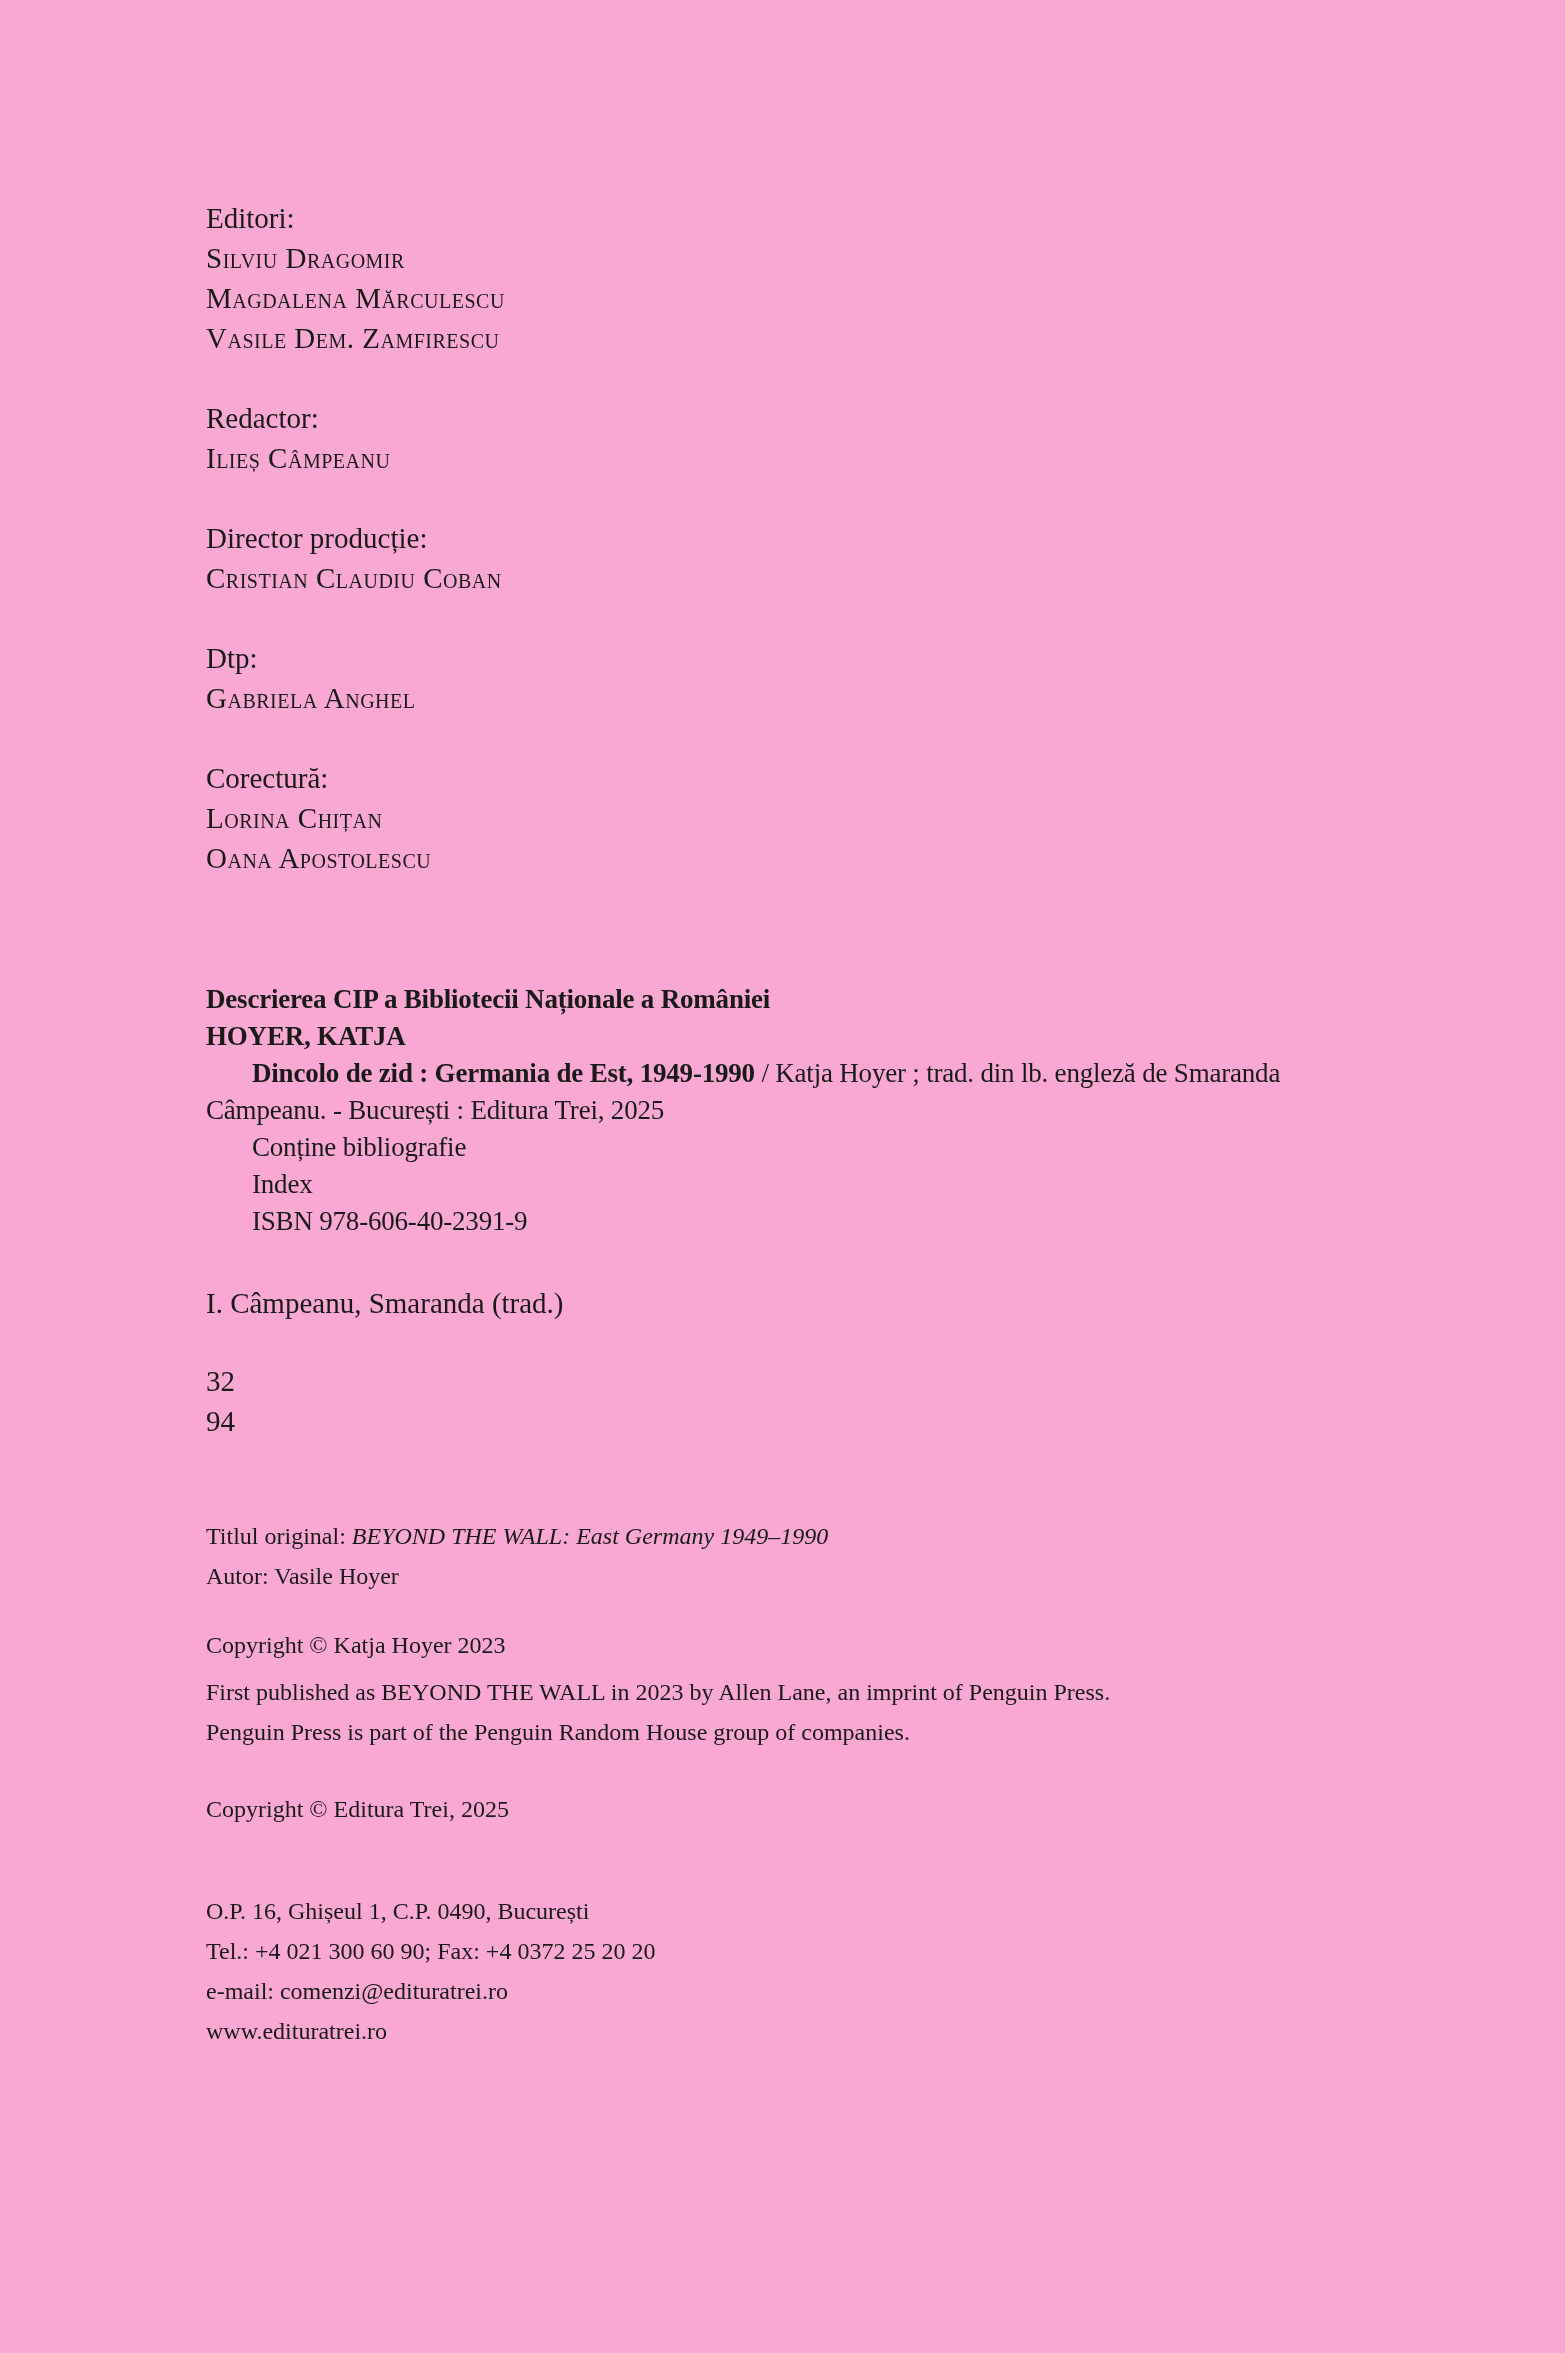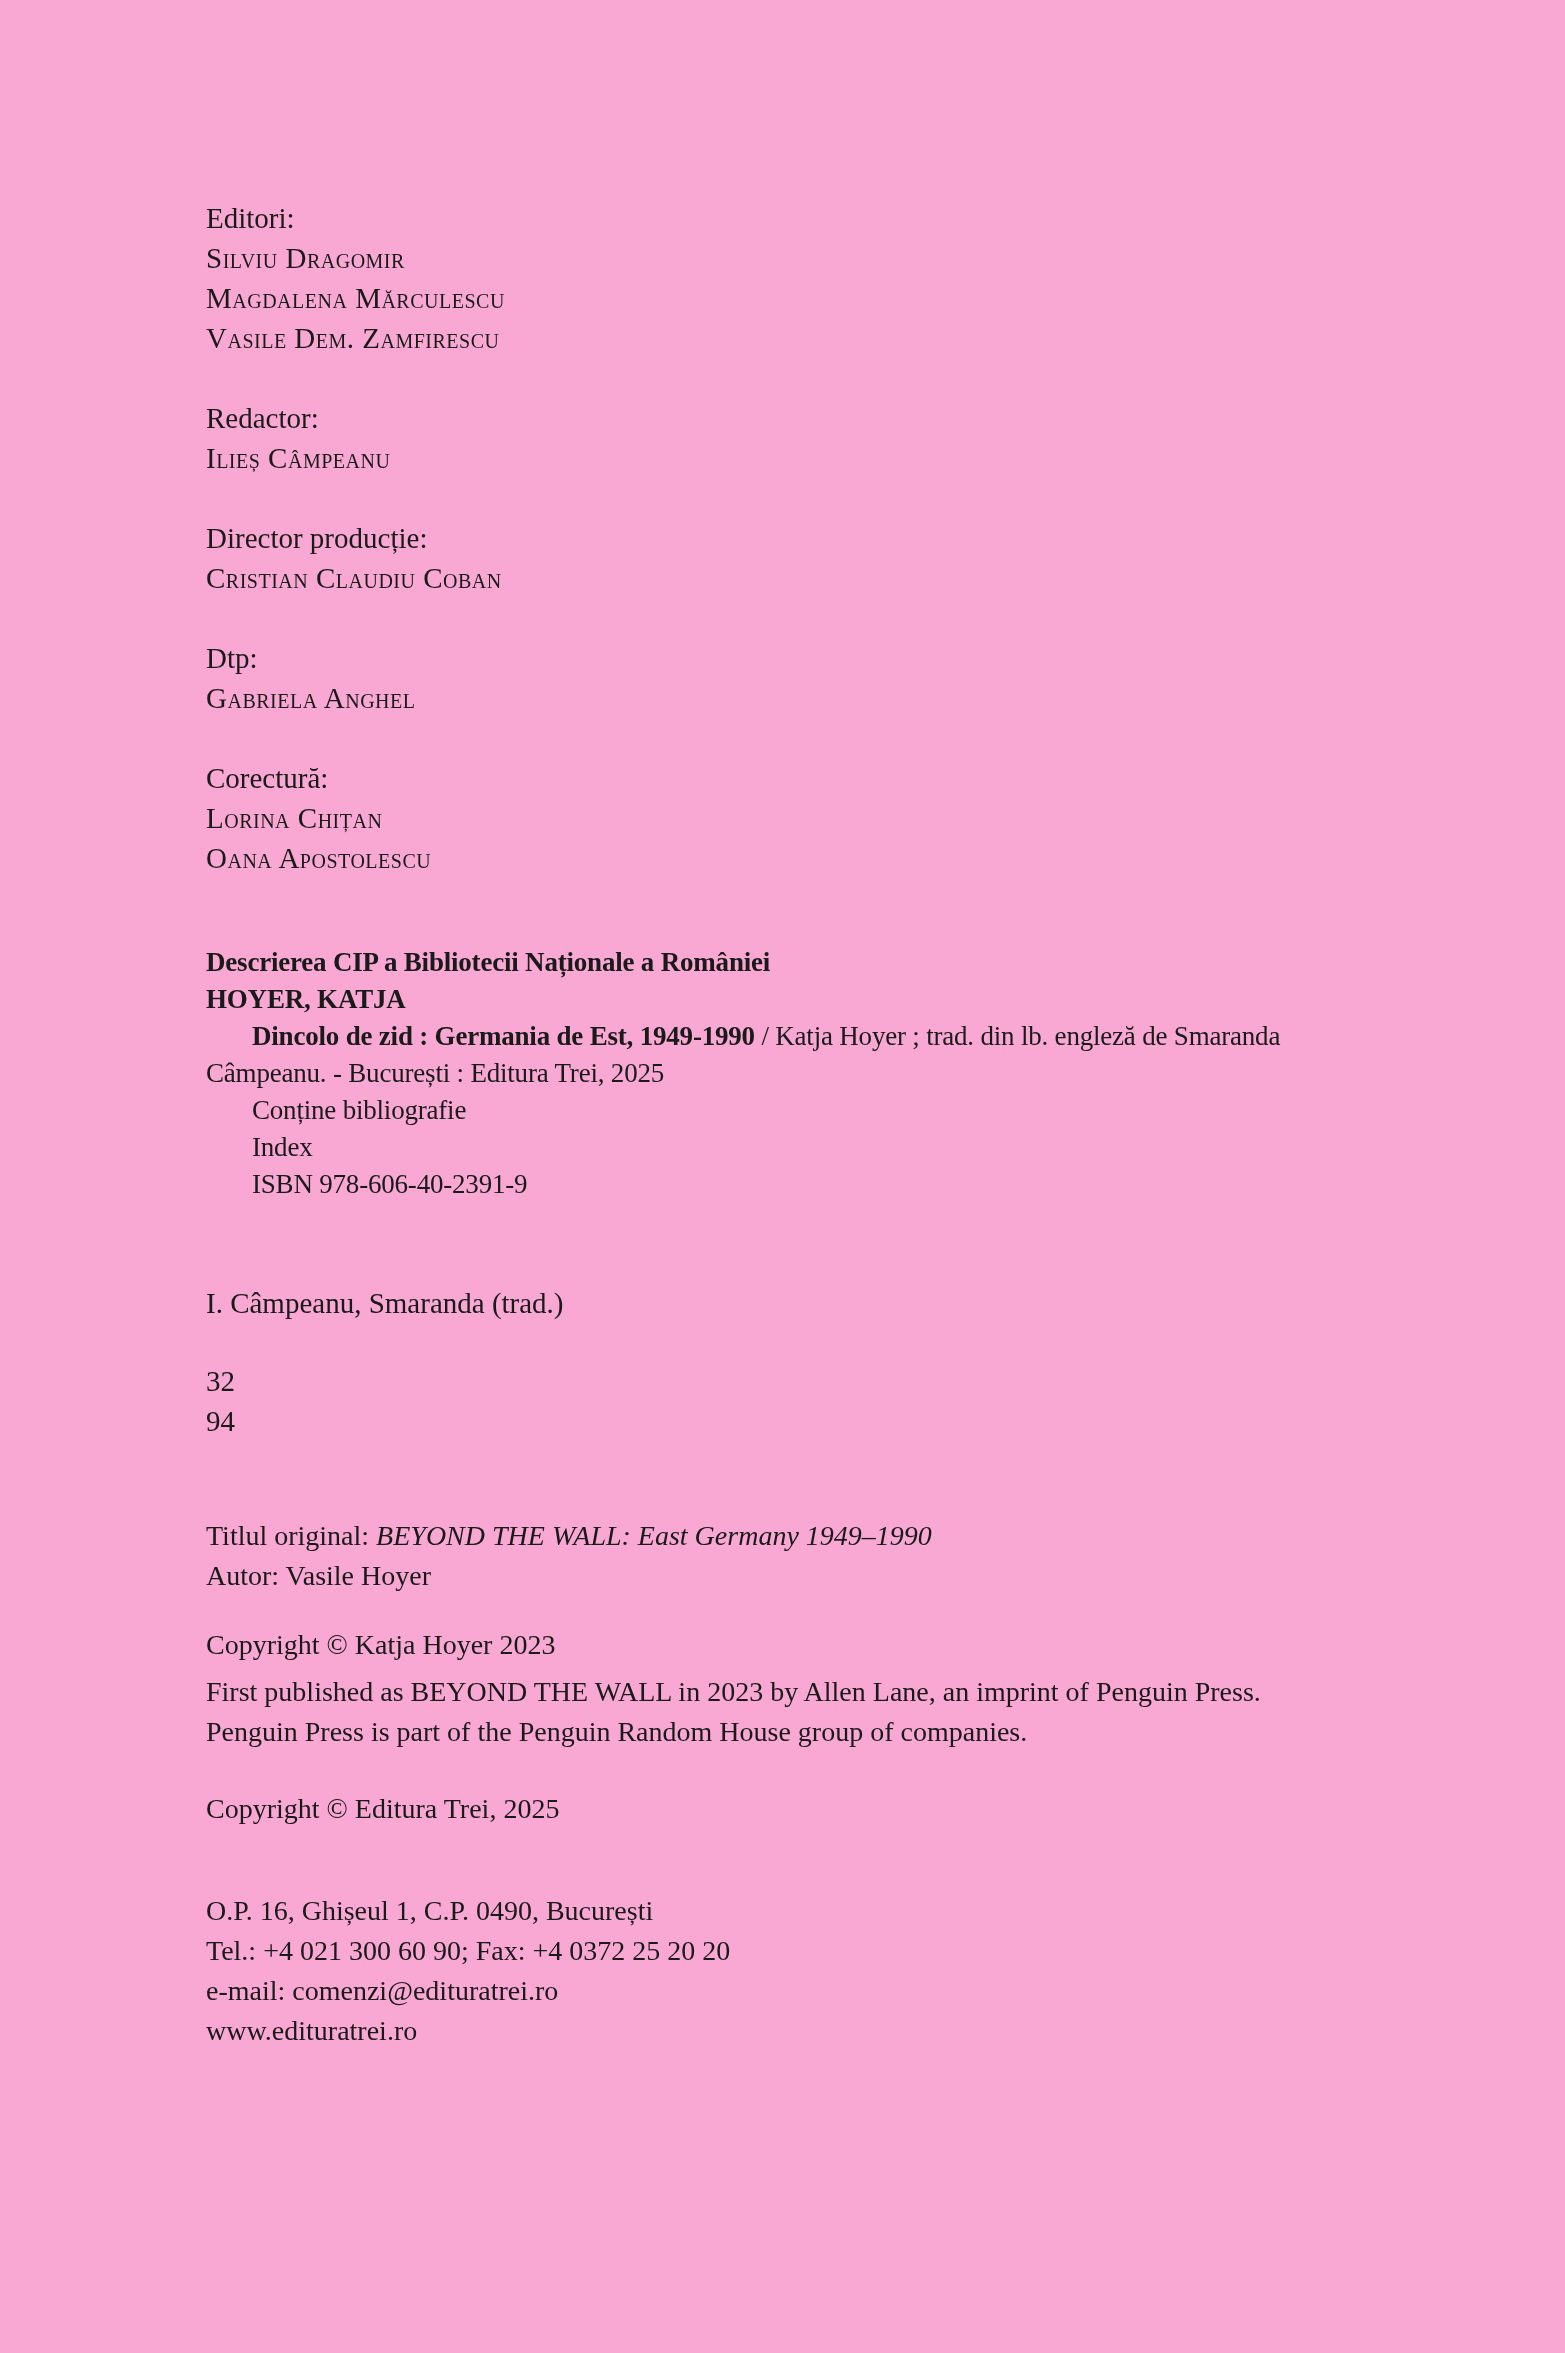--- a/index.html
+++ b/index.html
@@ -18,31 +18,31 @@
     white-space: pre;
   }
   .sc { font-variant: small-caps; letter-spacing: 0.5px; }
   .bold { font-weight: bold; }
   .italic { font-style: italic; }
 
   .staff { position: absolute; left: 206px; top: 198px; }
   .group + .group { margin-top: 40px; }
 
   .cip {
-    position: absolute; left: 206px; top: 944px;
+    position: absolute; left: 206px; top: 981px;
     letter-spacing: -0.2px;
   }
   .cip .line { font-size: 27px; line-height: 37px; }
   .indent { padding-left: 46px; }
 
   .translator { position: absolute; left: 206px; top: 1283px; }
   .codes { position: absolute; left: 206px; top: 1361px; }
 
   .original { position: absolute; left: 206px; top: 1516px; }
-  .original .line, .copyrights .line, .contact .line { font-size: 28px; }
+  .original .line, .copyrights .line, .contact .line { font-size: 24px; }
 
   .copyrights { position: absolute; left: 206px; top: 1625px; }
   .para-first-published { margin-top: 7px; }
   .para-publisher { margin-top: 37px; }
 
   .contact { position: absolute; left: 206px; top: 1891px; }
 </style>
 </head>
 <body>
 

